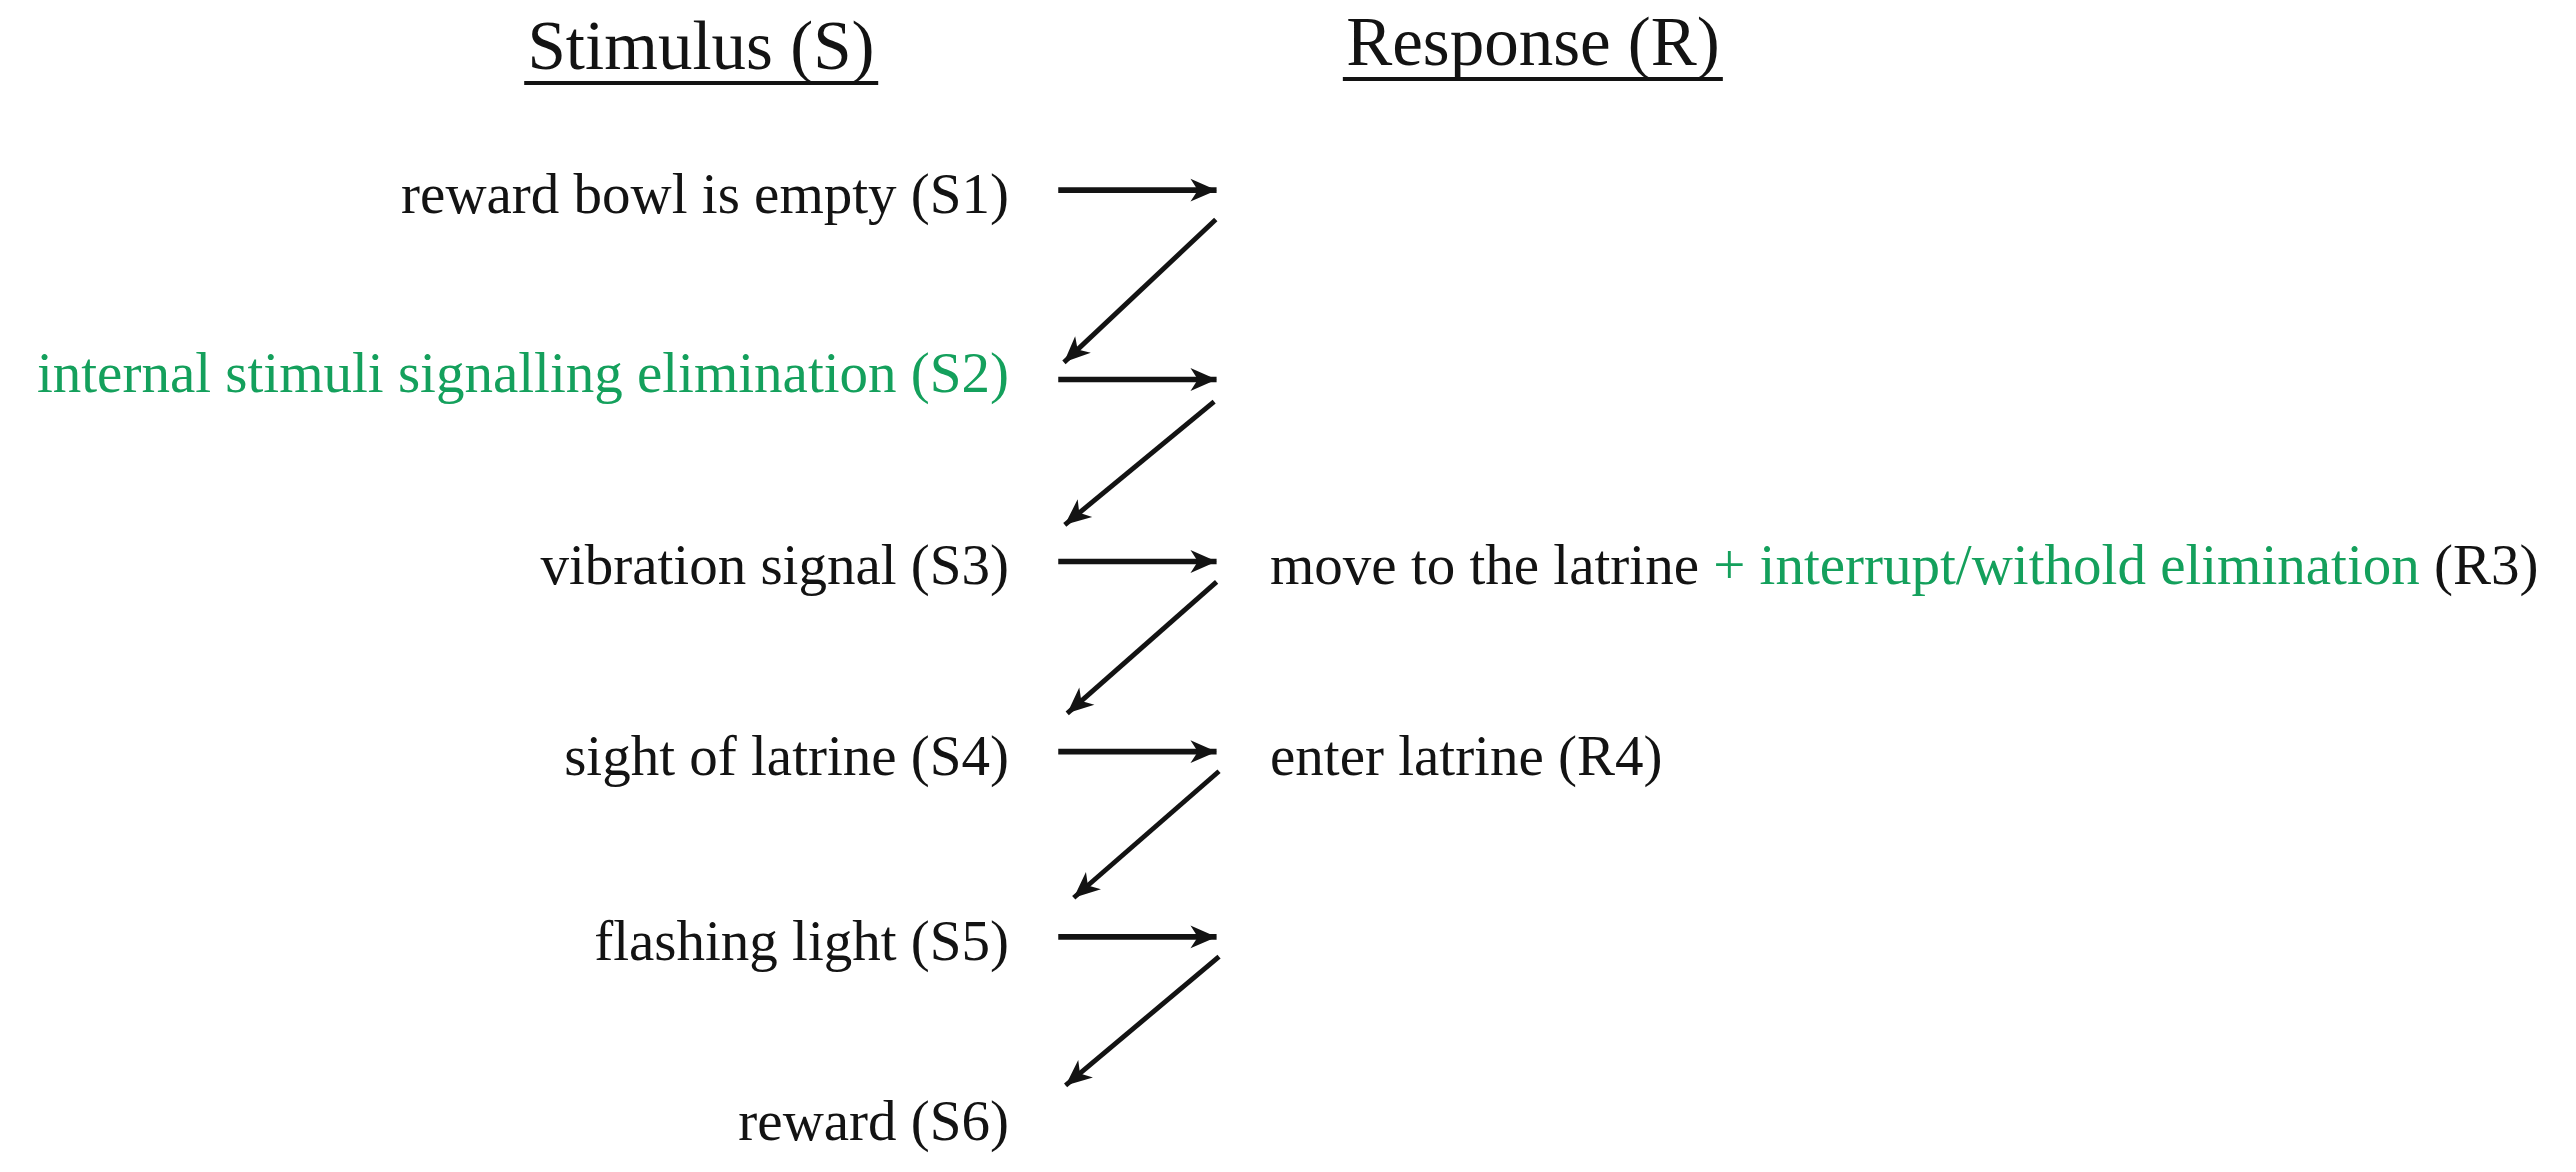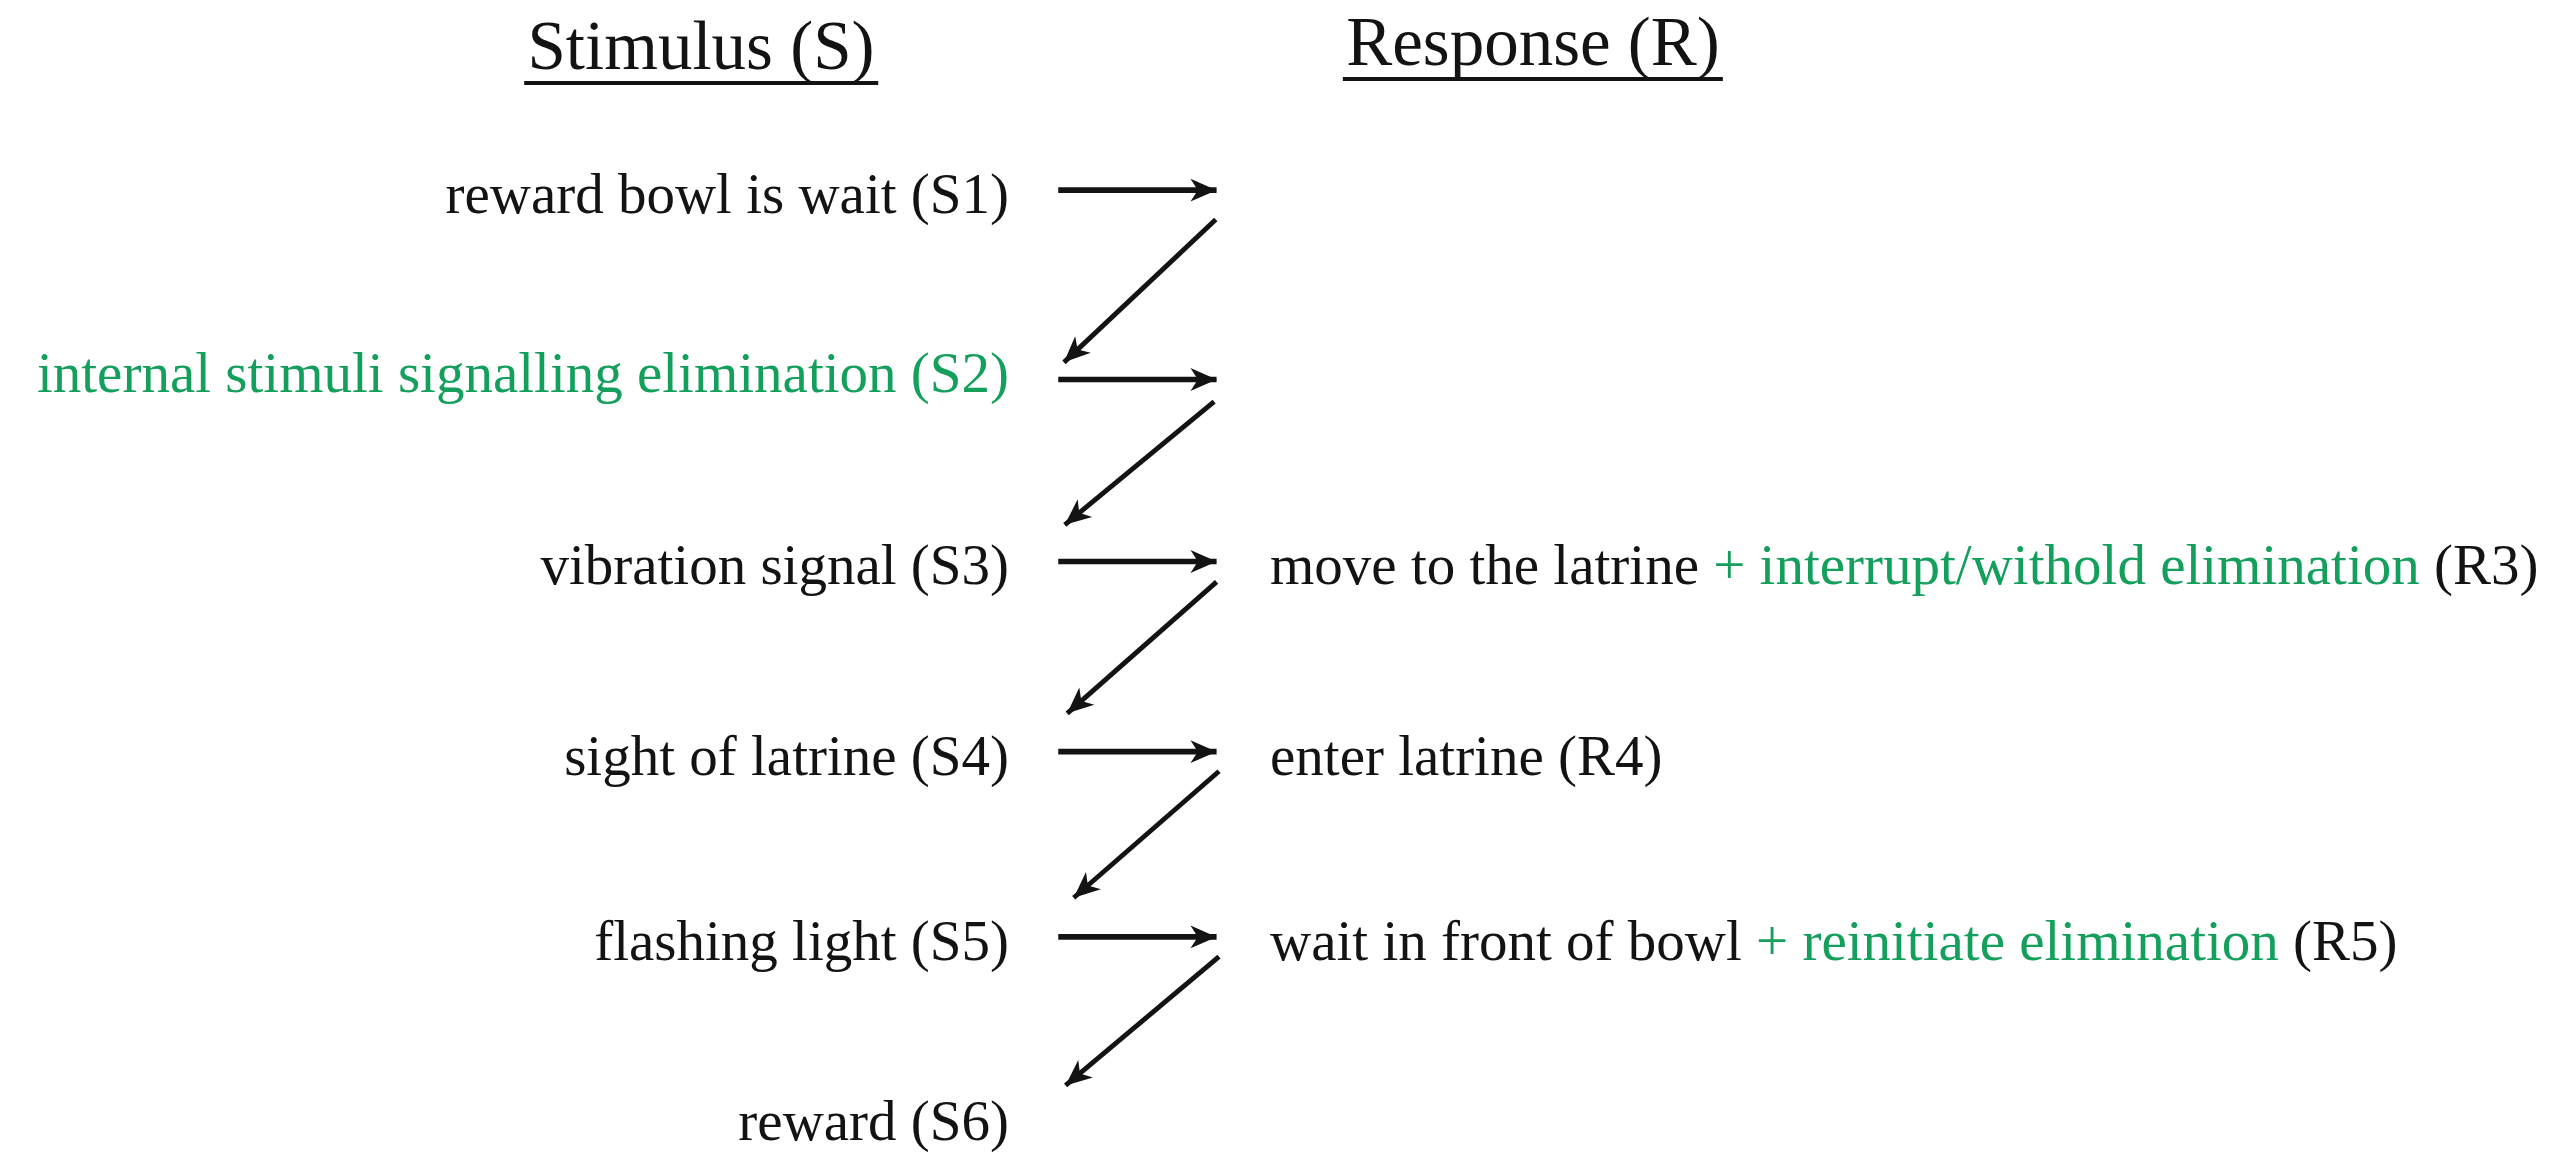--- a/index.html
+++ b/index.html
@@ -54,29 +54,28 @@
     <line x1="1493" y1="1172" x2="1305" y2="1330" stroke="var(--ink)" stroke-width="6" marker-end="url(#ah)"></line>
   </svg>
 
   <div class="col-header" style="left:701px;top:12.2px;">
     <span class="u">Stimulus (S)</span>
   </div>
   <div class="col-header" style="left:1533px;top:8px;">
     <span class="u">Response (R)</span>
   </div>
 
-  <div class="s-item" style="top:165px;">reward bowl is wait (S1)</div>
+  <div class="s-item" style="top:165px;">reward bowl is empty (S1)</div>
   <div class="s-item green" style="top:344px;">internal stimuli signalling elimination (S2)</div>
   <div class="s-item" style="top:536px;">vibration signal (S3)</div>
   <div class="s-item" style="top:727px;">sight of latrine (S4)</div>
   <div class="s-item" style="top:912px;">flashing light (S5)</div>
   <div class="s-item" style="top:1092px;">reward (S6)</div>
 
 
 
   <div class="r-item" style="top:536px;"><span>move to the latrine </span><span class="green">+ interrupt/withold elimination</span><span> (R3)</span></div>
 
   <div class="r-item" style="top:727px;"><span>enter latrine (R4)</span><span class="green"></span><span></span></div>
 
-  <div class="r-item" style="top:912px;"><span>wait in front of bowl </span><span class="green">+ reinitiate elimination</span><span> (R5)</span></div>
 
 </div>
 
 
 </body></html>

